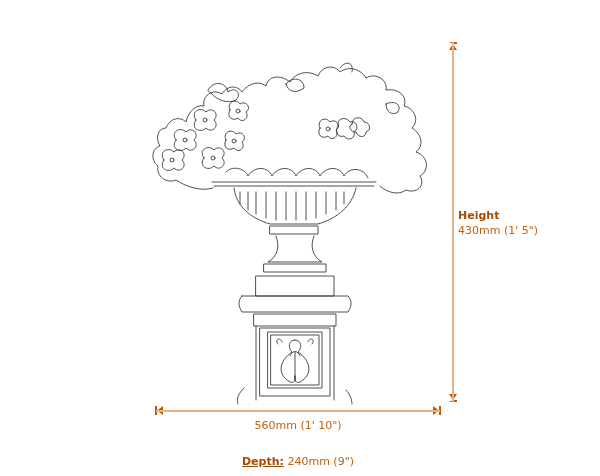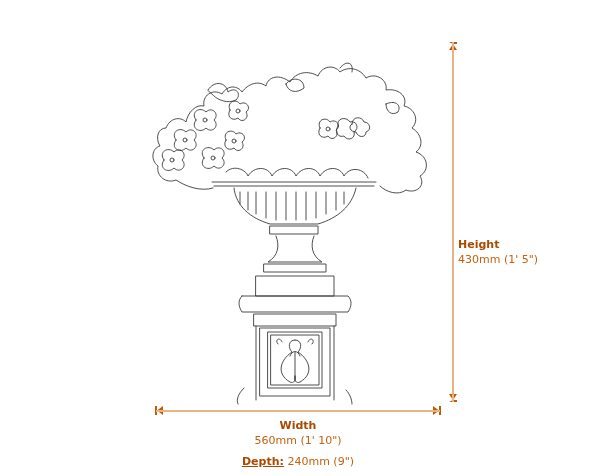--- a/index.html
+++ b/index.html
@@ -4,21 +4,21 @@
   <style>
     html, body { margin: 0; padding: 0; background: #ffffff; }
     body { width: 600px; height: 476px; position: relative; overflow: hidden;
            font-family: "DejaVu Sans", "Liberation Sans", sans-serif; }
     .drawing { position: absolute; left: 0; top: 0; width: 600px; height: 476px; }
     .dim-line { position: absolute; background: #e8b386; }
     .v-line { left: 452px; top: 42px; width: 2px; height: 360px; }
     .h-line { left: 156px; top: 410px; width: 284px; height: 2px; }
     .label { position: absolute; font-size: 11px; color: #c4600f; line-height: 15px; }
     .label b { color: #a84a00; font-weight: bold; text-decoration: underline; }
-    .height-label { left: 458px; top: 208px; margin-top: 29px; }
+    .height-label { left: 458px; top: 208px; }
     .width-label { left: 228px; top: 418px; width: 140px; text-align: center; }
     .depth-label { left: 228px; top: 454px; width: 140px; text-align: center; }
     .title-strong { display: block; font-weight: bold; color: #a84a00; font-size: 11px; }
   </style>
 </head>
 <body>
 
 <svg class="drawing" viewBox="0 0 600 476" xmlns="http://www.w3.org/2000/svg">
   <g fill="none" stroke="#3a3a3a" stroke-width="0.9" stroke-linejoin="round" stroke-linecap="round">
 
@@ -83,20 +83,19 @@
 
 <div class="dim-line v-line"></div>
 <div class="dim-line h-line"></div>
 
 <div class="label height-label">
   <span class="title-strong">Height</span>
   <span>430mm (1' 5")</span>
 </div>
 
 <div class="label width-label">
-  <span class="title-strong">Width</span>
   <span>560mm (1' 10")</span>
 </div>
 
 <div class="label depth-label">
   <b>Depth:</b>
   <span>240mm (9")</span>
 </div>
 
 </body></html>

